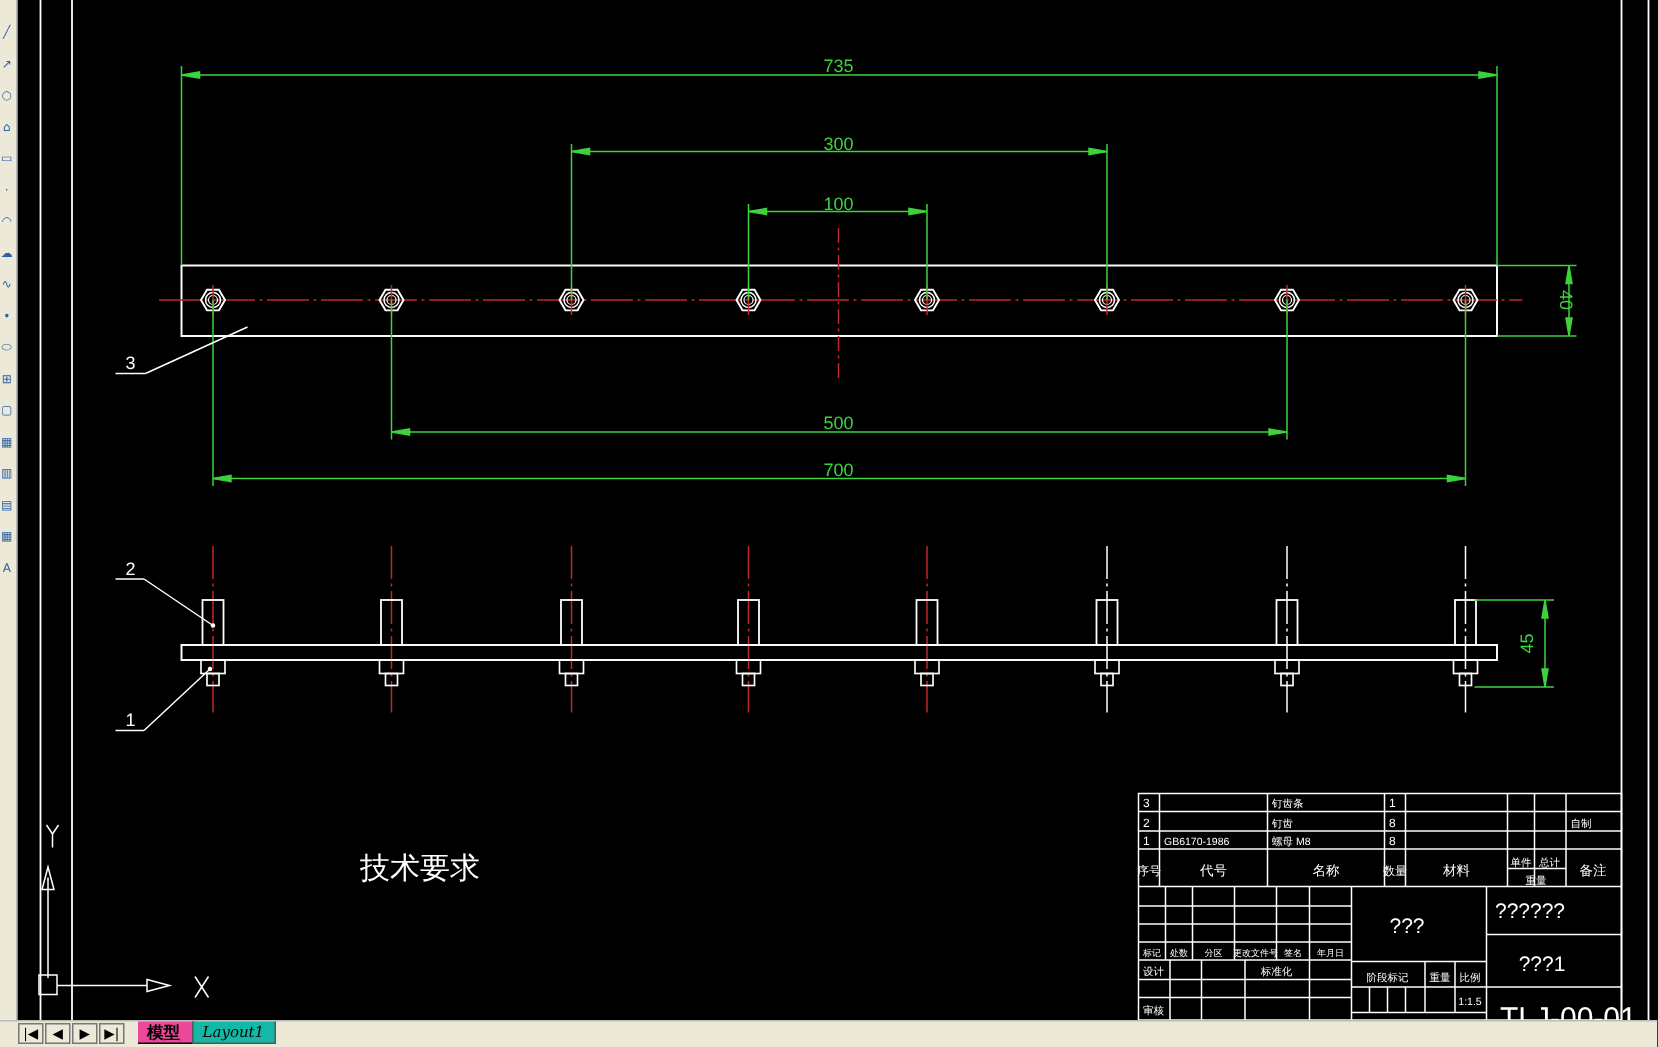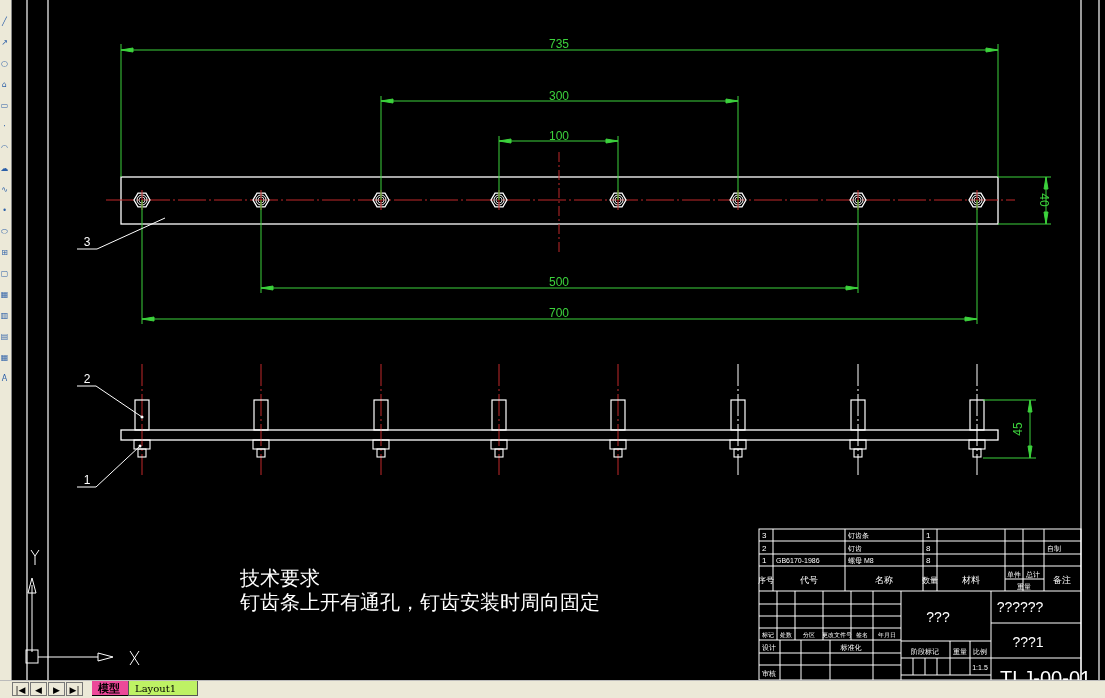--- a/index.html
+++ b/index.html
@@ -5,21 +5,21 @@
   html, body { margin:0; padding:0; }
   body { width:1105px; height:698px; position:relative; overflow:hidden; background:#000; font-family:"DejaVu Sans", sans-serif; }
   #toolbar { position:absolute; left:0; top:0; width:11px; height:680px; background:#ece9d8; border-right:1px solid #888; }
   #toolbar .tb-icon { position:absolute; left:0; width:9px; height:8px; color:#2b5fa8; font-size:8px; line-height:8px; text-align:center; }
   #canvas { position:absolute; left:12px; top:0; width:1093px; height:680px; background:#000; }
   #canvas svg { position:absolute; left:0; top:0; }
   #statusbar { position:absolute; left:0; top:680px; width:1105px; height:18px; background:#ece9d8; border-top:1px solid #bbb; }
   .nav-btn { position:absolute; top:1px; width:17px; height:14px; background:#ece9d8; border:1px solid #777; font-size:9px; line-height:14px; text-align:center; color:#000; box-sizing:border-box; }
   .tab { position:absolute; top:0px; height:15px; font-size:11px; line-height:15px; padding:0 6px; box-sizing:border-box; }
   .tab-active { left:92px; width:40px; background:#ec4899; color:#000; border-bottom:1px solid #000; font-weight:bold; }
-  .tab-layout { left:128px; width:70px; background:#bef264; color:#000; border:1px solid #555; border-top:none; font-family:"DejaVu Serif", serif; font-size:10px; }
+  .tab-layout { left:128px; width:56px; background:#14b8a6; color:#000; border:1px solid #555; border-top:none; font-family:"DejaVu Serif", serif; font-size:10px;font-style:italic; }
   .svg-text { font-family:"Liberation Sans", sans-serif; }
   .tech-text { position:absolute; color:#fff; font-size:20px; font-family:"DejaVu Sans", sans-serif; white-space:nowrap; }
 </style>
 </head>
 <body>
 
 <div id="toolbar">
     <div class="tb-icon" style="top: 18px;">╱</div>
     <div class="tb-icon" style="top: 39px;">↗</div>
     <div class="tb-icon" style="top: 60px;">○</div>
@@ -334,21 +334,20 @@
         <text x="980" y="654" font-size="7" text-anchor="middle">比例</text>
         <text x="980" y="670" font-size="7" text-anchor="middle">1:1.5</text>
         <text x="938" y="622" font-size="14" text-anchor="middle">???</text>
         <text x="1020" y="612" font-size="14" text-anchor="middle">??????</text>
         <text x="1028" y="647" font-size="14" text-anchor="middle">???1</text>
         <text x="1000" y="685" font-size="20" text-anchor="start">TLJ-00-01</text>
       </g>
 </svg>
 
 <div class="tech-text" style="left:228px; top:549px;margin-top:16px;">技术要求</div>
-<div class="tech-text" style="left:228px; top:589px;">钉齿条上开有通孔，钉齿安装时周向固定</div>
 </div>
 
 <div id="statusbar">
   <div class="nav-btn" style="left:12px;"><span>|◀</span></div>
   <div class="nav-btn" style="left:30px;"><span>◀</span></div>
   <div class="nav-btn" style="left:48px;"><span>▶</span></div>
   <div class="nav-btn" style="left:66px;"><span>▶|</span></div>
   <div class="tab tab-active">模型</div>
   <div class="tab tab-layout">Layout1</div>
 </div>

